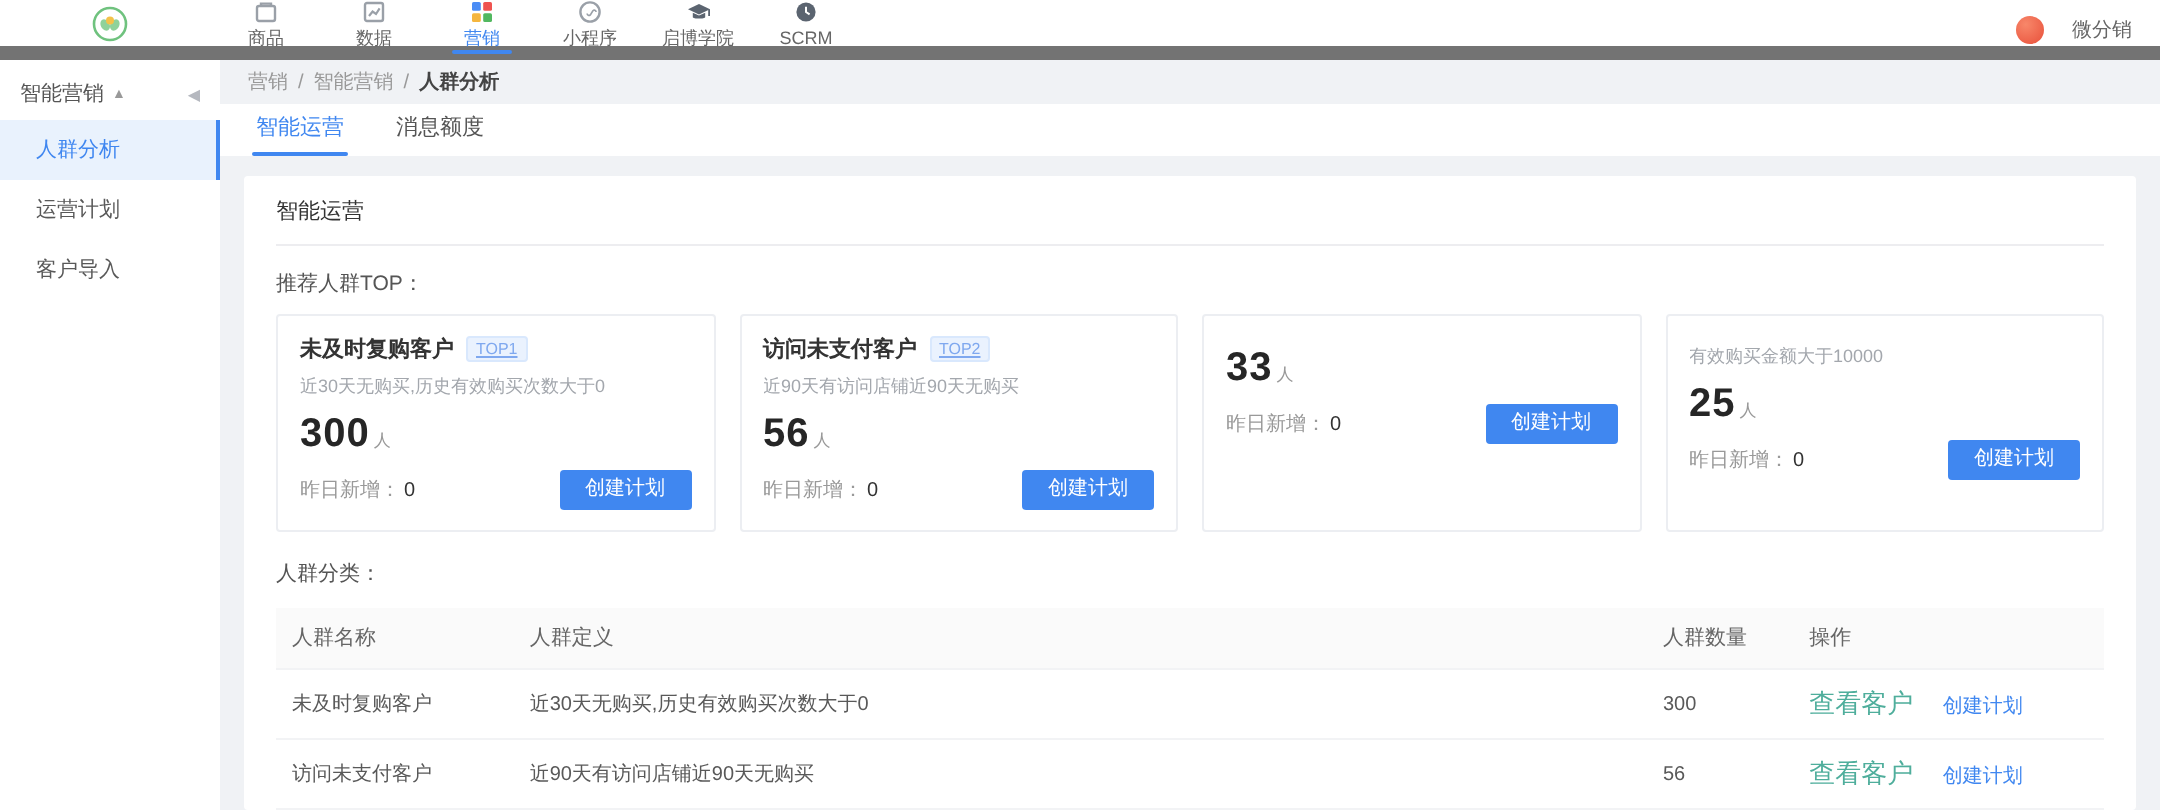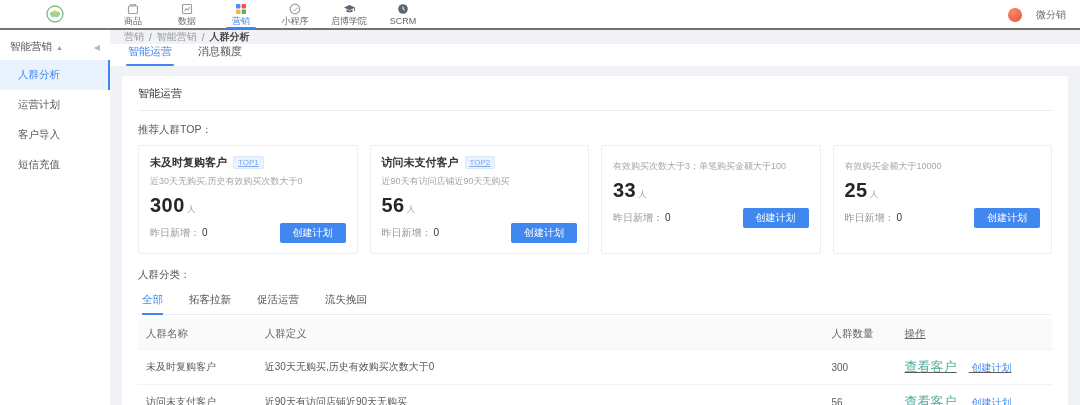--- a/index.html
+++ b/index.html
@@ -1,20 +1,20 @@
 <!DOCTYPE html>
 <html><head>
 <meta charset="utf-8">
 <style>
   * { margin:0; padding:0; box-sizing:border-box; }
   html,body { width:1080px; height:405px; overflow:hidden; background:#f0f2f5;
     font-family:"Liberation Sans","DejaVu Sans",sans-serif; color:#333; }
 
   
-  .topbar { height:30px; background:#fff; display:flex; align-items:center; border-bottom:2px solid #737373; position:relative; }
+  .topbar { height:30px; background:#fff; display:flex; align-items:center; border-bottom:7px solid #737373; position:relative; }
   .logo-wrap { width:110px; display:flex; justify-content:center; align-items:center; }
   .topnav { display:flex; align-items:stretch; height:30px; }
   .nav-item { width:46px; display:flex; flex-direction:column; align-items:center; justify-content:center; gap:1px; cursor:pointer; position:relative; margin-right:8px; }
   .nav-item .nav-label { font-size:9px; color:#666; line-height:10px; }
   .nav-item.active .nav-label { color:#4087f0; }
   .nav-item.active::after { content:""; position:absolute; bottom:0; left:8px; right:8px; height:2px; background:#4087f0; border-radius:1px; }
   .nav-ic { width:13px; height:13px; display:flex; align-items:center; justify-content:center; }
   .user-area { position:absolute; right:14px; top:0; height:30px; display:flex; align-items:center; gap:14px; cursor:pointer; }
   .avatar { width:14px; height:14px; border-radius:50%; background:radial-gradient(circle at 35% 30%, #f8876a, #e8503a); }
   .user-name { font-size:10px; color:#666; }
@@ -67,21 +67,21 @@
   .ctab.active::after { content:""; position:absolute; left:0; right:0; bottom:-1px; height:2px; background:#4087f0; }
 
   
   table { width:100%; border-collapse:collapse; margin-top:4px; table-layout:fixed; }
   thead th { background:#fafafa; font-size:10.5px; color:#666; font-weight:normal; text-align:left; padding:8px 8px; }
   tbody td { font-size:10px; color:#595959; padding:8px 8px; border-bottom:1px solid #f2f3f5; }
   tbody tr:first-child td { border-top:1px solid #f2f3f5; }
   th.col-name, td.col-name { width:13%; }
   th.col-def,  td.col-def  { width:62%; }
   th.col-cnt,  td.col-cnt  { width:8%; }
-  th.col-act,  td.col-act  { width:17%;text-decoration:underline; }
+  th.col-act,  td.col-act  { width:17%; }
   .link-view { color:#4fae9c; font-size:13px; cursor:pointer; margin-right:12px; }
   .link-create { color:#4087f0; font-size:10px; cursor:pointer; }
 </style>
 </head>
 <body>
 
 <header class="topbar">
   <div class="logo-wrap">
     <svg width="18" height="18" viewBox="0 0 18 18">
       <circle cx="9" cy="9" r="8" fill="none" stroke="#6fc27e" stroke-width="1.3"></circle>
@@ -165,23 +165,20 @@
     </div>
     <div class="sb-item active">
       <span>人群分析</span>
     </div>
     <div class="sb-item">
       <span>运营计划</span>
     </div>
     <div class="sb-item">
       <span>客户导入</span>
     </div>
-    <div class="sb-item">
-      <span>短信充值</span>
-    </div>
   </aside>
 
   <main class="main">
     <div class="breadcrumb">
       <span class="crumb">营销</span>
       <span>/</span>
       <span class="crumb">智能营销</span>
       <span>/</span>
       <span class="current">人群分析</span>
     </div>
@@ -223,21 +220,20 @@
             <span class="pcard-count">56</span>
             <span class="pcard-unit">人</span>
           </div>
           <div class="pcard-foot">
             <span class="pcard-new"><span>昨日新增：</span><b>0</b></span>
             <button class="btn-primary">创建计划</button>
           </div>
         </div>
 
         <div class="pcard">
-          <div class="pcard-desc">有效购买次数大于3；单笔购买金额大于100</div>
           <div class="pcard-count-row">
             <span class="pcard-count">33</span>
             <span class="pcard-unit">人</span>
           </div>
           <div class="pcard-foot">
             <span class="pcard-new"><span>昨日新增：</span><b>0</b></span>
             <button class="btn-primary">创建计划</button>
           </div>
         </div>
 
@@ -248,26 +244,20 @@
             <span class="pcard-unit">人</span>
           </div>
           <div class="pcard-foot">
             <span class="pcard-new"><span>昨日新增：</span><b>0</b></span>
             <button class="btn-primary">创建计划</button>
           </div>
         </div>
       </div>
 
       <div class="classify-label">人群分类：</div>
-      <div class="classify-tabs">
-        <span class="ctab active">全部</span>
-        <span class="ctab">拓客拉新</span>
-        <span class="ctab">促活运营</span>
-        <span class="ctab">流失挽回</span>
-      </div>
 
       <table>
         <thead>
           <tr>
             <th class="col-name">人群名称</th>
             <th class="col-def">人群定义</th>
             <th class="col-cnt">人群数量</th>
             <th class="col-act">操作</th>
           </tr>
         </thead>

